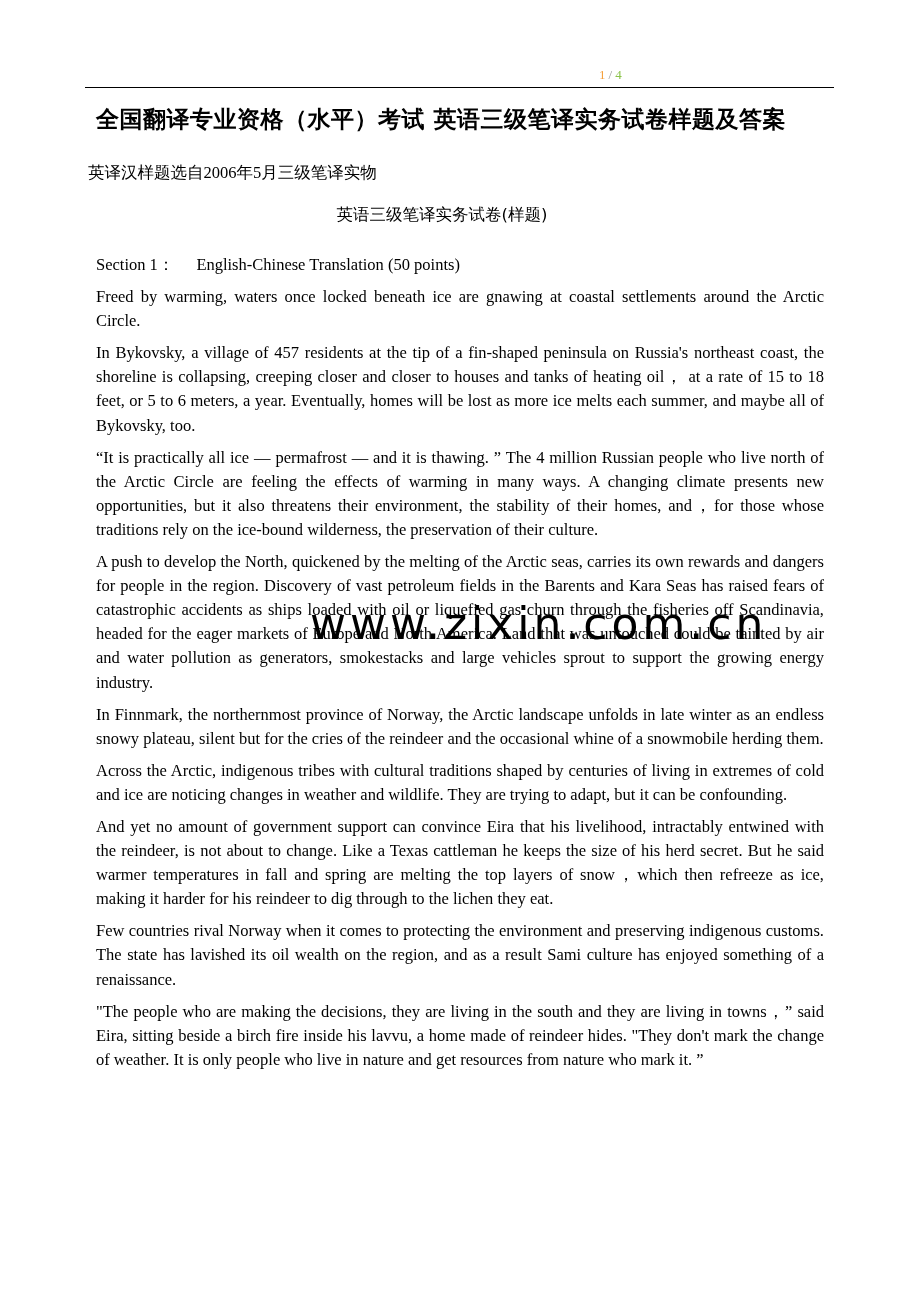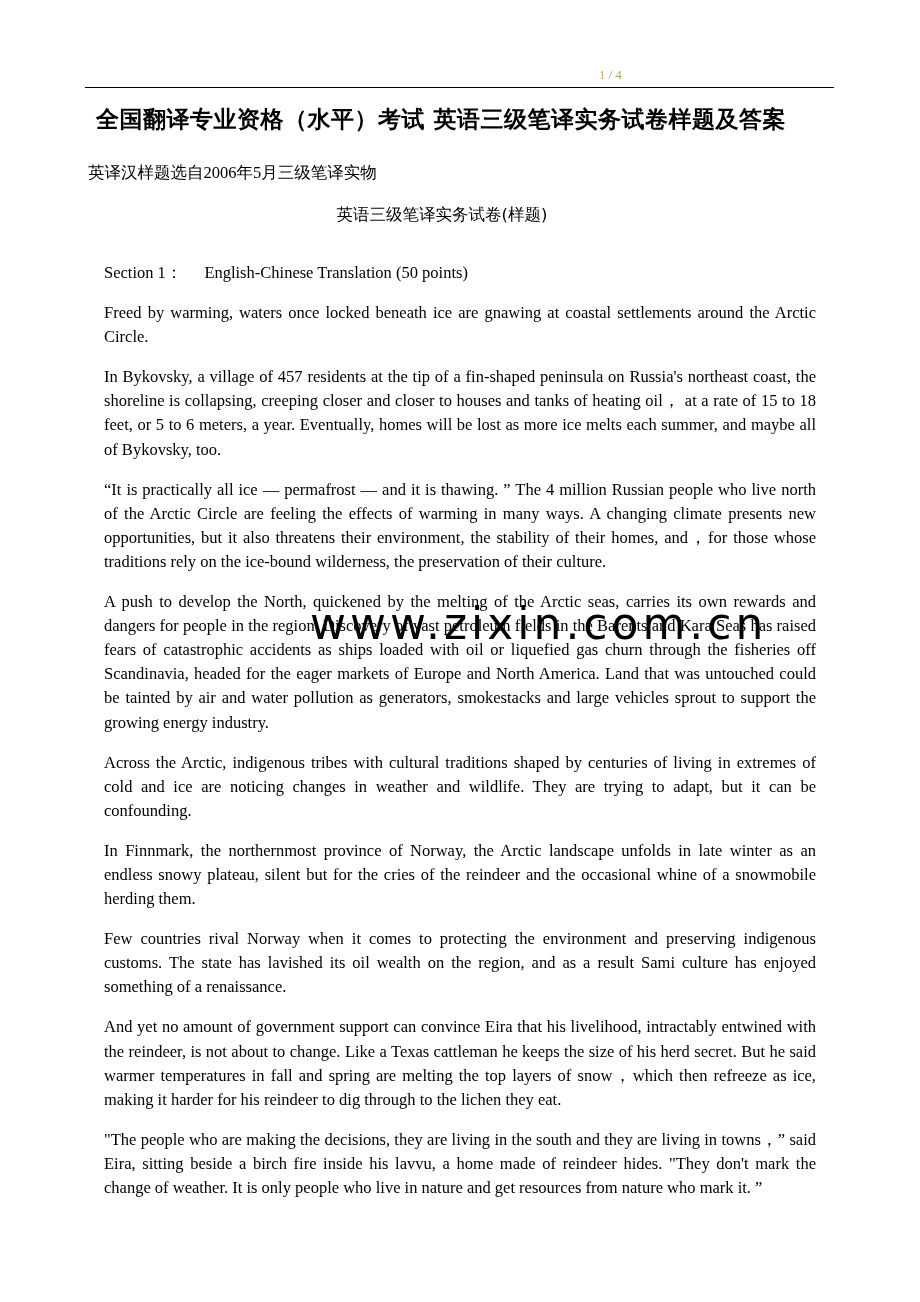--- a/index.html
+++ b/index.html
@@ -12,21 +12,21 @@
     .page-num .sep { color: #999999; margin: 0 3px; }
     .page-num .tot { color: #8bc34a; }
     .doc-title { position: absolute; left: 88px; top: 96px; font-size: 23px; font-weight: bold;
                  font-family: "DejaVu Sans", sans-serif; letter-spacing: 0.5px; white-space: nowrap; }
     .source-note { position: absolute; left: 88px; top: 162px; font-size: 16.5px; color: #000000;
                    white-space: nowrap; }
     .exam-title { position: absolute; left: 0; width: 884px; top: 204px; text-align: center;
                   font-size: 16.5px; font-family: "DejaVu Sans", sans-serif; }
     .body { position: absolute; left: 88px; top: 245px; width: 744px; font-size: 16.5px;
             line-height: 24.1px; }
-    .body p { margin: 16px; text-align: justify; }
+    .body p { margin: 8px; text-align: justify; }
     .section-head .tab { display: inline-block; width: 22px; }
     .instruction { font-style: italic; }
     .watermark { position: absolute; left: 310px; top: 598px; font-size: 44px; color: #000000;
                  font-family: "DejaVu Sans", sans-serif; letter-spacing: 4px; pointer-events: none;
                  white-space: nowrap; }
   </style>
 </head>
 <body>
 
 <div class="page-header">
@@ -44,18 +44,18 @@
 <div class="watermark">www.zixin.com.cn</div>
 
 <div class="body">
   <p class="section-head">
     <span>Section 1：</span><span class="tab"></span><span>English-Chinese Translation (50 points)</span>
   </p>
   <p>Freed by warming, waters once locked beneath ice are gnawing at coastal settlements around the Arctic Circle.</p>
   <p>In Bykovsky, a village of 457 residents at the tip of a fin-shaped peninsula on Russia's northeast coast, the shoreline is collapsing, creeping closer and closer to houses and tanks of heating oil， at a rate of 15 to 18 feet, or 5 to 6 meters, a year. Eventually, homes will be lost as more ice melts each summer, and maybe all of Bykovsky, too.</p>
   <p>“It is practically all ice — permafrost — and it is thawing. ” The 4 million Russian people who live north of the Arctic Circle are feeling the effects of warming in many ways. A changing climate presents new opportunities, but it also threatens their environment, the stability of their homes, and，for those whose traditions rely on the ice-bound wilderness, the preservation of their culture.</p>
   <p>A push to develop the North, quickened by the melting of the Arctic seas, carries its own rewards and dangers for people in the region. Discovery of vast petroleum fields in the Barents and Kara Seas has raised fears of catastrophic accidents as ships loaded with oil or liquefied gas churn through the fisheries off Scandinavia, headed for the eager markets of Europe and North America. Land that was untouched could be tainted by air and water pollution as generators, smokestacks and large vehicles sprout to support the growing energy industry.</p>
+  <p>In Finnmark, the northernmost province of Norway, the Arctic landscape unfolds in late winter as an endless snowy plateau, silent but for the cries of the reindeer and the occasional whine of a snowmobile herding them.</p>
   <p>Across the Arctic, indigenous tribes with cultural traditions shaped by centuries of living in extremes of cold and ice are noticing changes in weather and wildlife. They are trying to adapt, but it can be confounding.</p>
-  <p>In Finnmark, the northernmost province of Norway, the Arctic landscape unfolds in late winter as an endless snowy plateau, silent but for the cries of the reindeer and the occasional whine of a snowmobile herding them.</p>
+  <p>And yet no amount of government support can convince Eira that his livelihood, intractably entwined with the reindeer, is not about to change. Like a Texas cattleman he keeps the size of his herd secret. But he said warmer temperatures in fall and spring are melting the top layers of snow，which then refreeze as ice, making it harder for his reindeer to dig through to the lichen they eat.</p>
   <p>Few countries rival Norway when it comes to protecting the environment and preserving indigenous customs. The state has lavished its oil wealth on the region, and as a result Sami culture has enjoyed something of a renaissance.</p>
-  <p>And yet no amount of government support can convince Eira that his livelihood, intractably entwined with the reindeer, is not about to change. Like a Texas cattleman he keeps the size of his herd secret. But he said warmer temperatures in fall and spring are melting the top layers of snow，which then refreeze as ice, making it harder for his reindeer to dig through to the lichen they eat.</p>
   <p>"The people who are making the decisions, they are living in the south and they are living in towns，” said Eira, sitting beside a birch fire inside his lavvu, a home made of reindeer hides. "They don't mark the change of weather. It is only people who live in nature and get resources from nature who mark it. ”</p>
 </div>
 
 </body></html>

